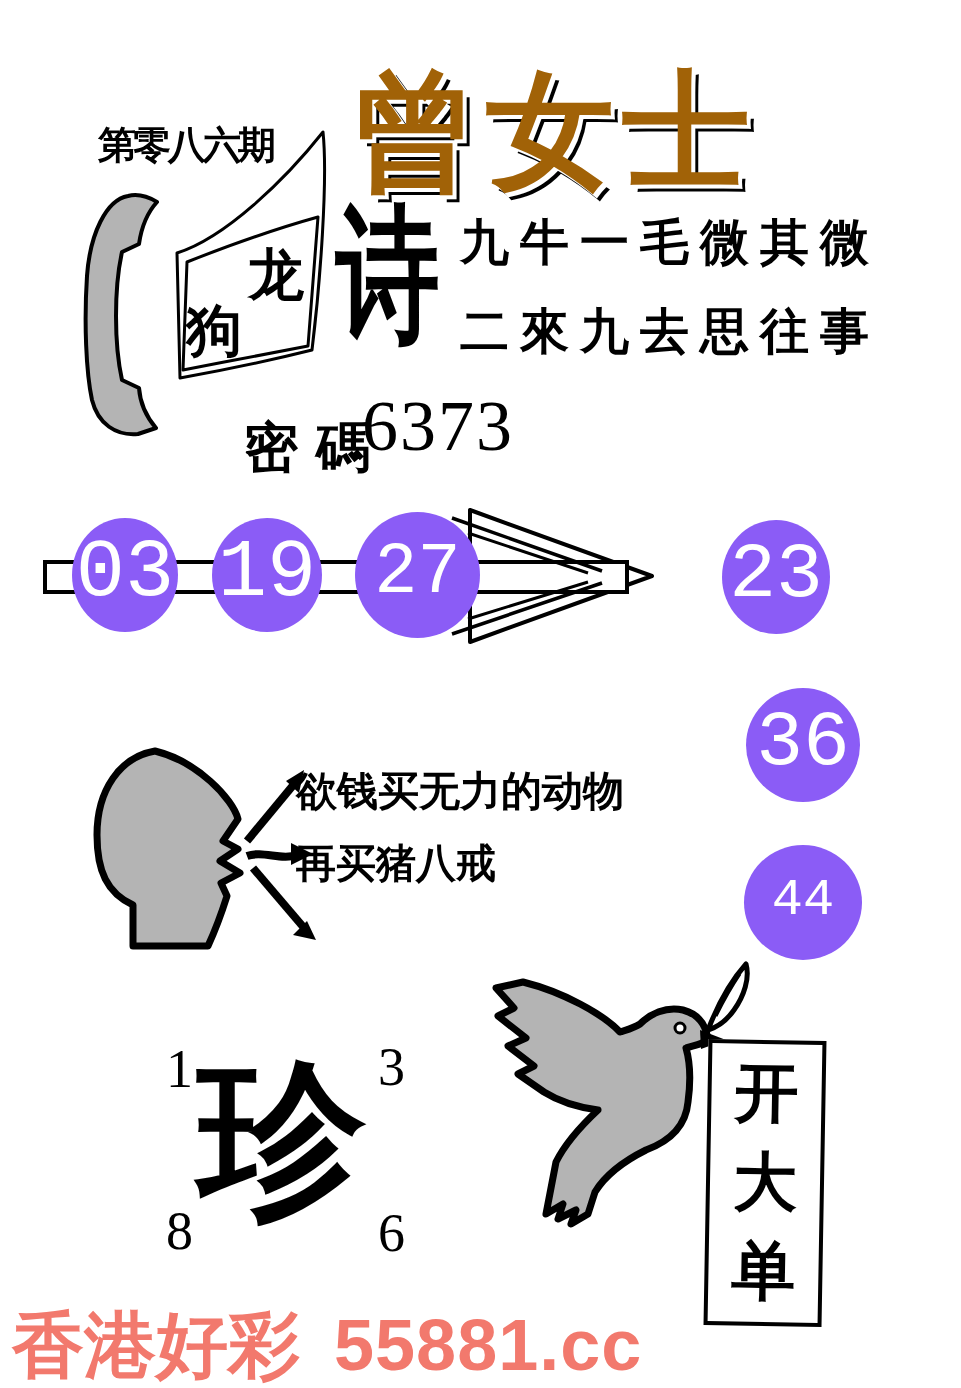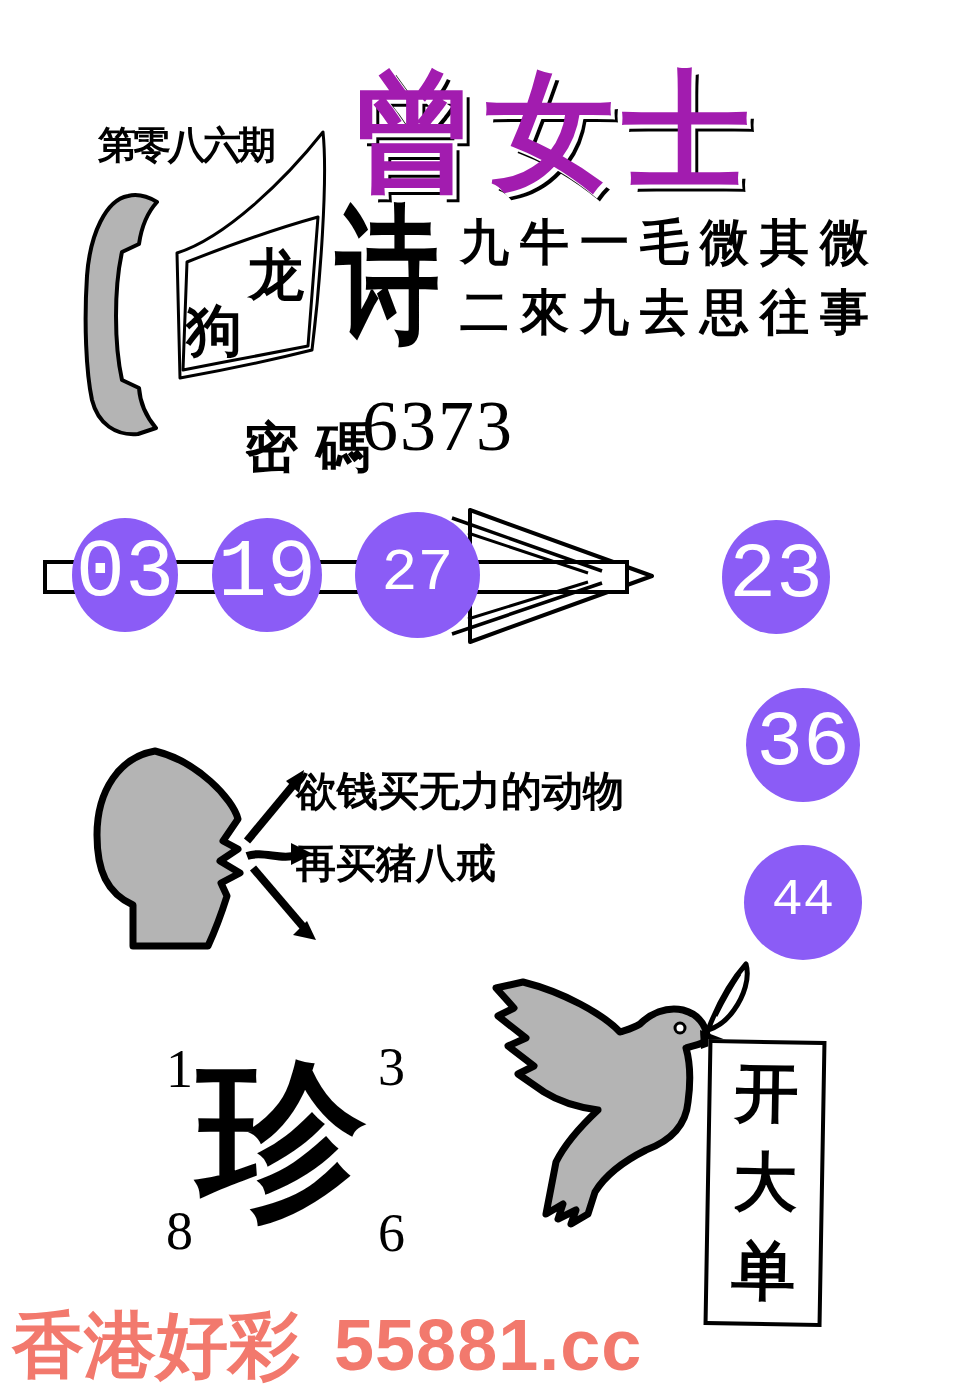--- a/index.html
+++ b/index.html
@@ -4,42 +4,42 @@
 <style>
   html,body{margin:0;padding:0;background:#ffffff;}
   #sheet{position:relative;width:961px;height:1388px;background:#fff;overflow:hidden;
          font-family:"Liberation Serif","DejaVu Serif",serif;color:#000;}
   .abs{position:absolute;}
   .cjk{font-family:"Liberation Serif","DejaVu Serif",serif;}
   
   .issue{left:98px;top:120px;font-size:38px;letter-spacing:-3px;font-weight:600;text-align:right;}
   
   .title{left:350px;top:46px;font-size:128px;font-weight:900;letter-spacing:8px;
-         color:#a21caf;text-shadow:4px 4px 0 #fff,7px 7px 0 #000;white-space:nowrap;}
+         color:#a16207;text-shadow:4px 4px 0 #fff,7px 7px 0 #000;white-space:nowrap;}
   
   .shi{left:336px;top:202px;font-size:148px;font-weight:900;transform:scaleX(.70);
        transform-origin:left top;line-height:1;}
   
   .zod{font-size:56px;font-weight:700;line-height:1;}
   .zod-top{left:248px;top:247px;}
   .zod-bottom{left:186px;top:303px;}
   
   .poem{left:460px;font-size:49px;letter-spacing:11px;font-weight:600;white-space:nowrap;}
   .poem1{top:210px;}
-  .poem2{top:280px;}
+  .poem2{top:299px;}
   
   .pw-label{left:244px;top:412px;font-size:54px;font-weight:900;letter-spacing:18px;text-align:center;}
   .pw-value{left:362px;top:385px;font-size:72px;letter-spacing:2px;}
   
   .ball{background:#8b5cf6;border-radius:50%;color:#fff;display:flex;align-items:center;
         justify-content:center;font-family:Liberation Mono, monospace;}
   .ball span{transform:translateY(-2px);}
   .b03{left:72px;top:518px;width:106px;height:114px;font-size:82px;}
   .b14{left:212px;top:518px;width:110px;height:114px;font-size:82px;}
-  .b27{left:355px;top:512px;width:125px;height:126px;font-size:60px;}
+  .b27{left:355px;top:512px;width:125px;height:126px;font-size:72px;}
   .b23{left:722px;top:520px;width:108px;height:114px;font-size:78px;text-align:center;}
   .b36{left:746px;top:688px;width:114px;height:114px;font-size:78px;}
   .b44{left:744px;top:845px;width:118px;height:115px;font-size:52px;}
   
   .speech1{left:296px;top:764px;font-size:41px;font-weight:600;white-space:nowrap;}
   .speech2{left:296px;top:836px;font-size:40px;font-weight:600;white-space:nowrap;}
   
   .zhen{left:198px;top:1056px;font-size:168px;font-weight:900;line-height:1;}
   .corner{font-size:54px;font-family:"Liberation Serif",serif;}
   .c-tl{left:166px;top:1038px;}

